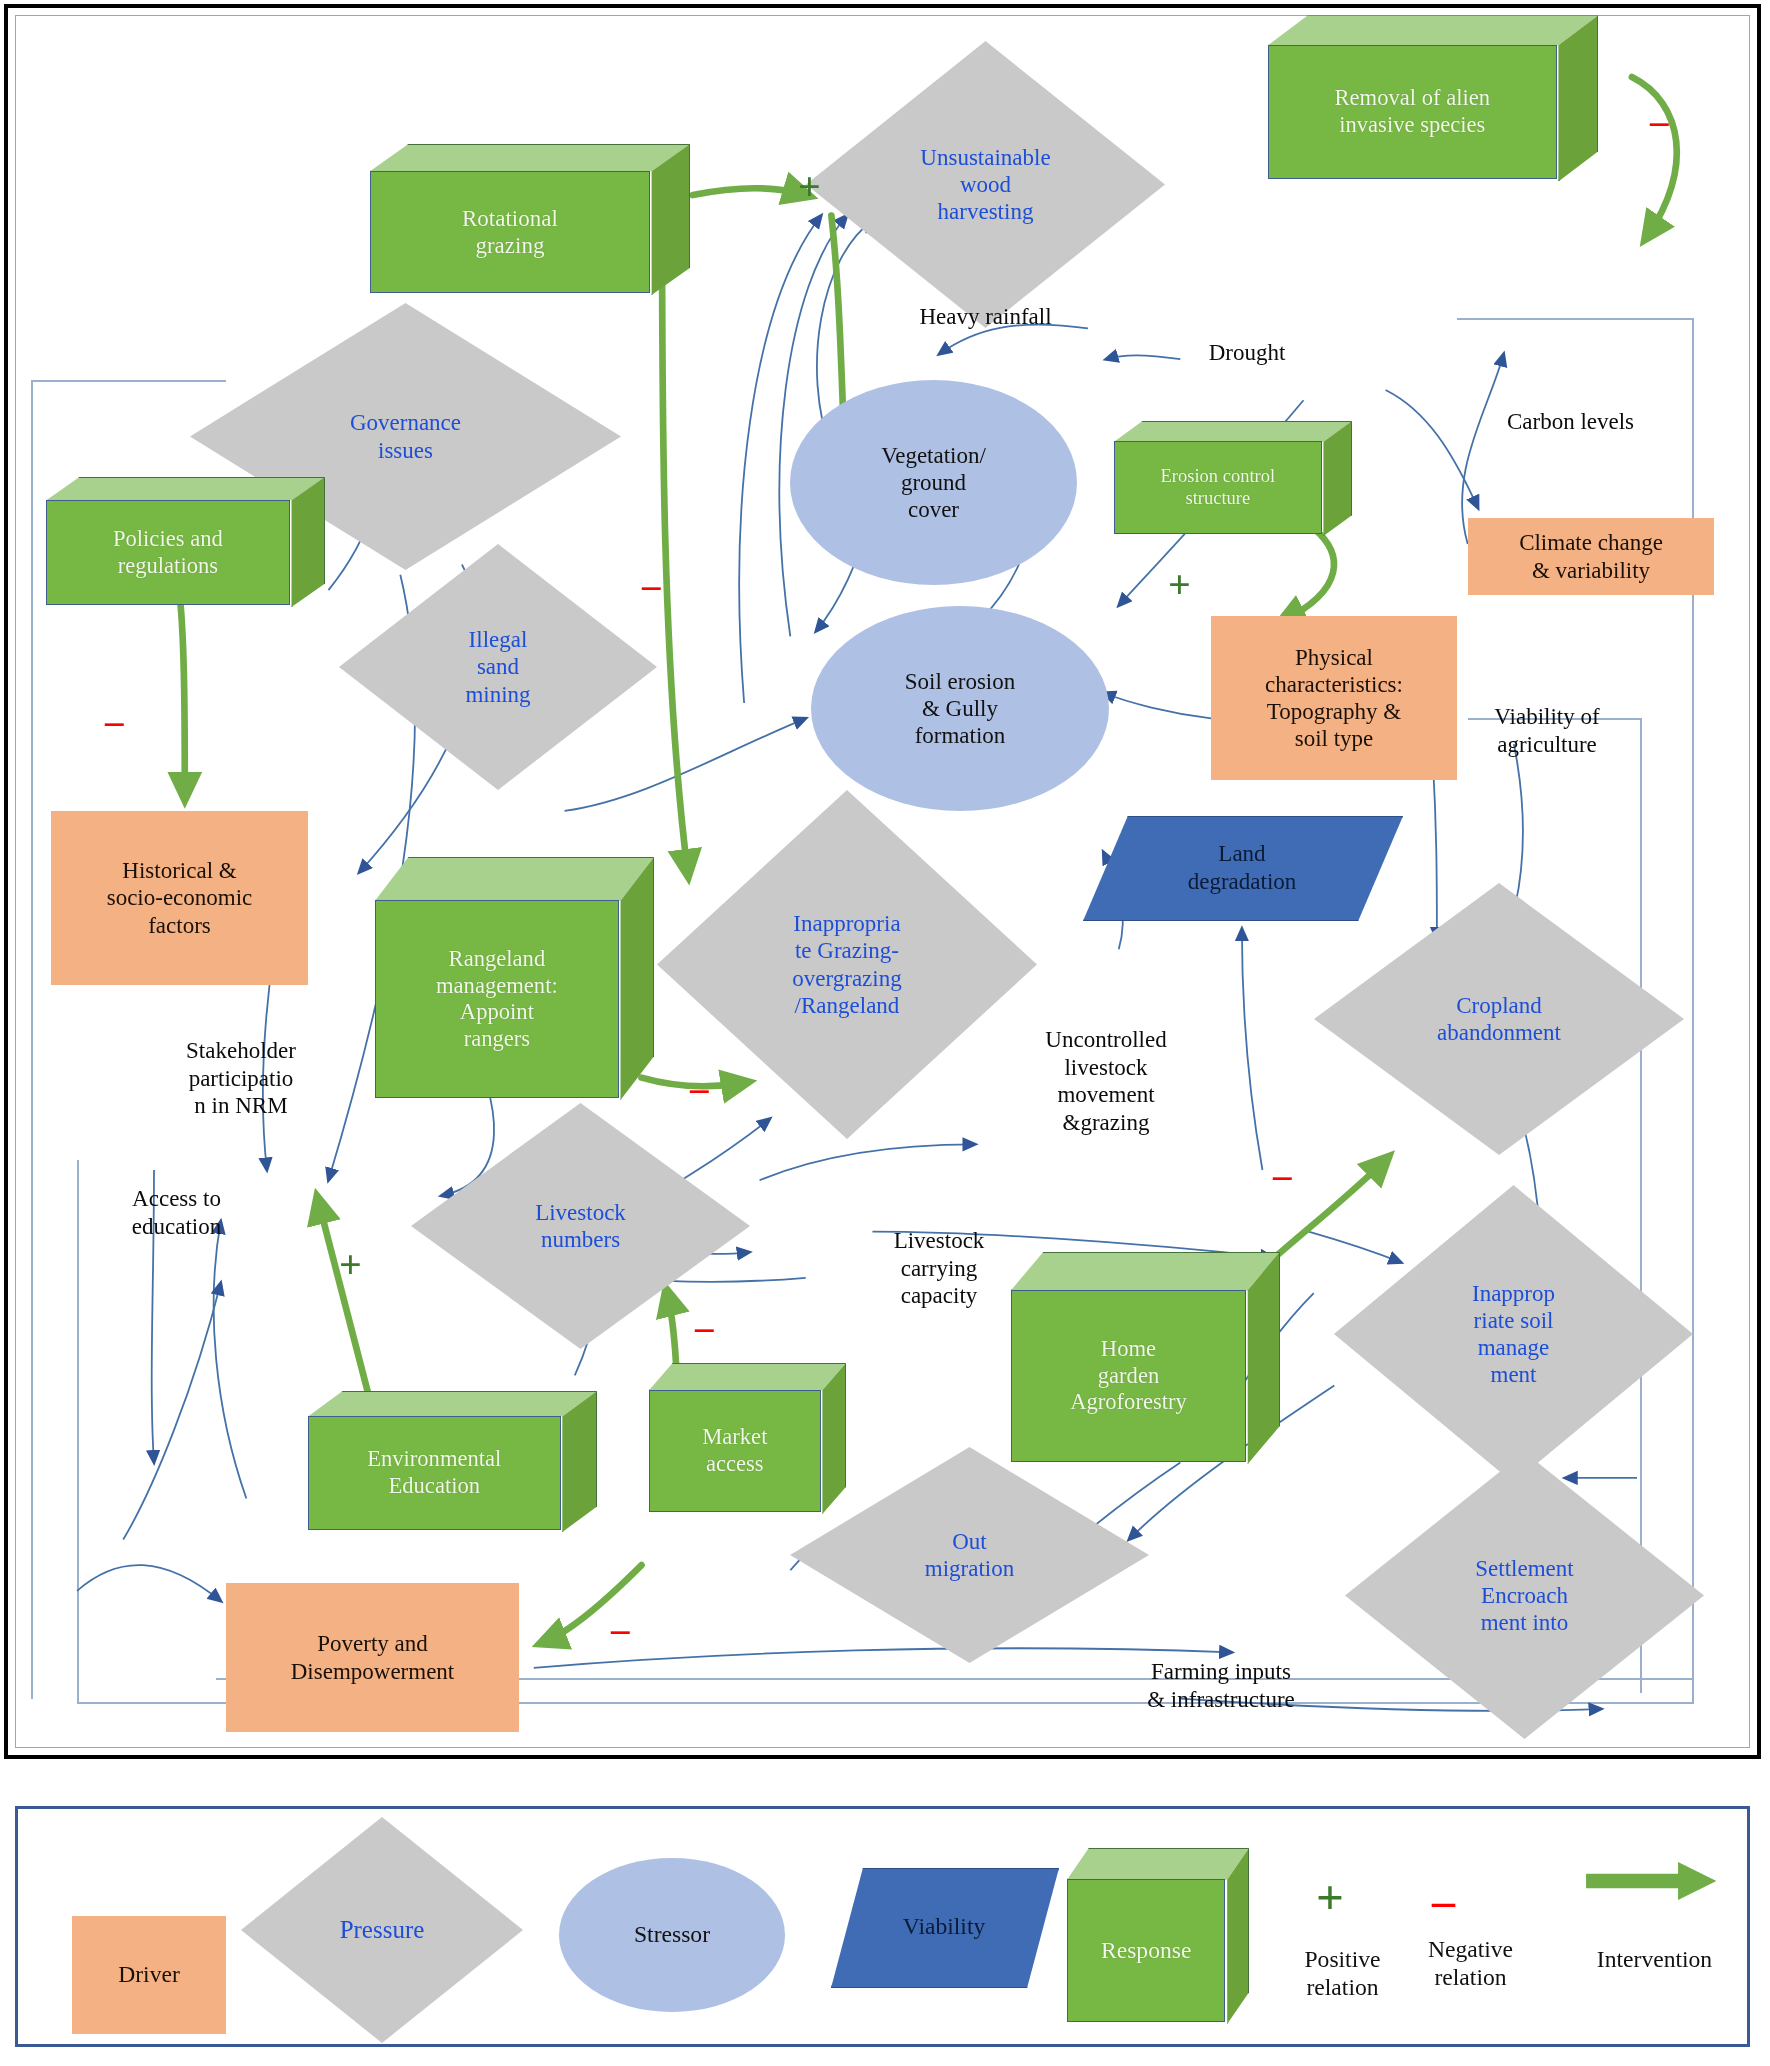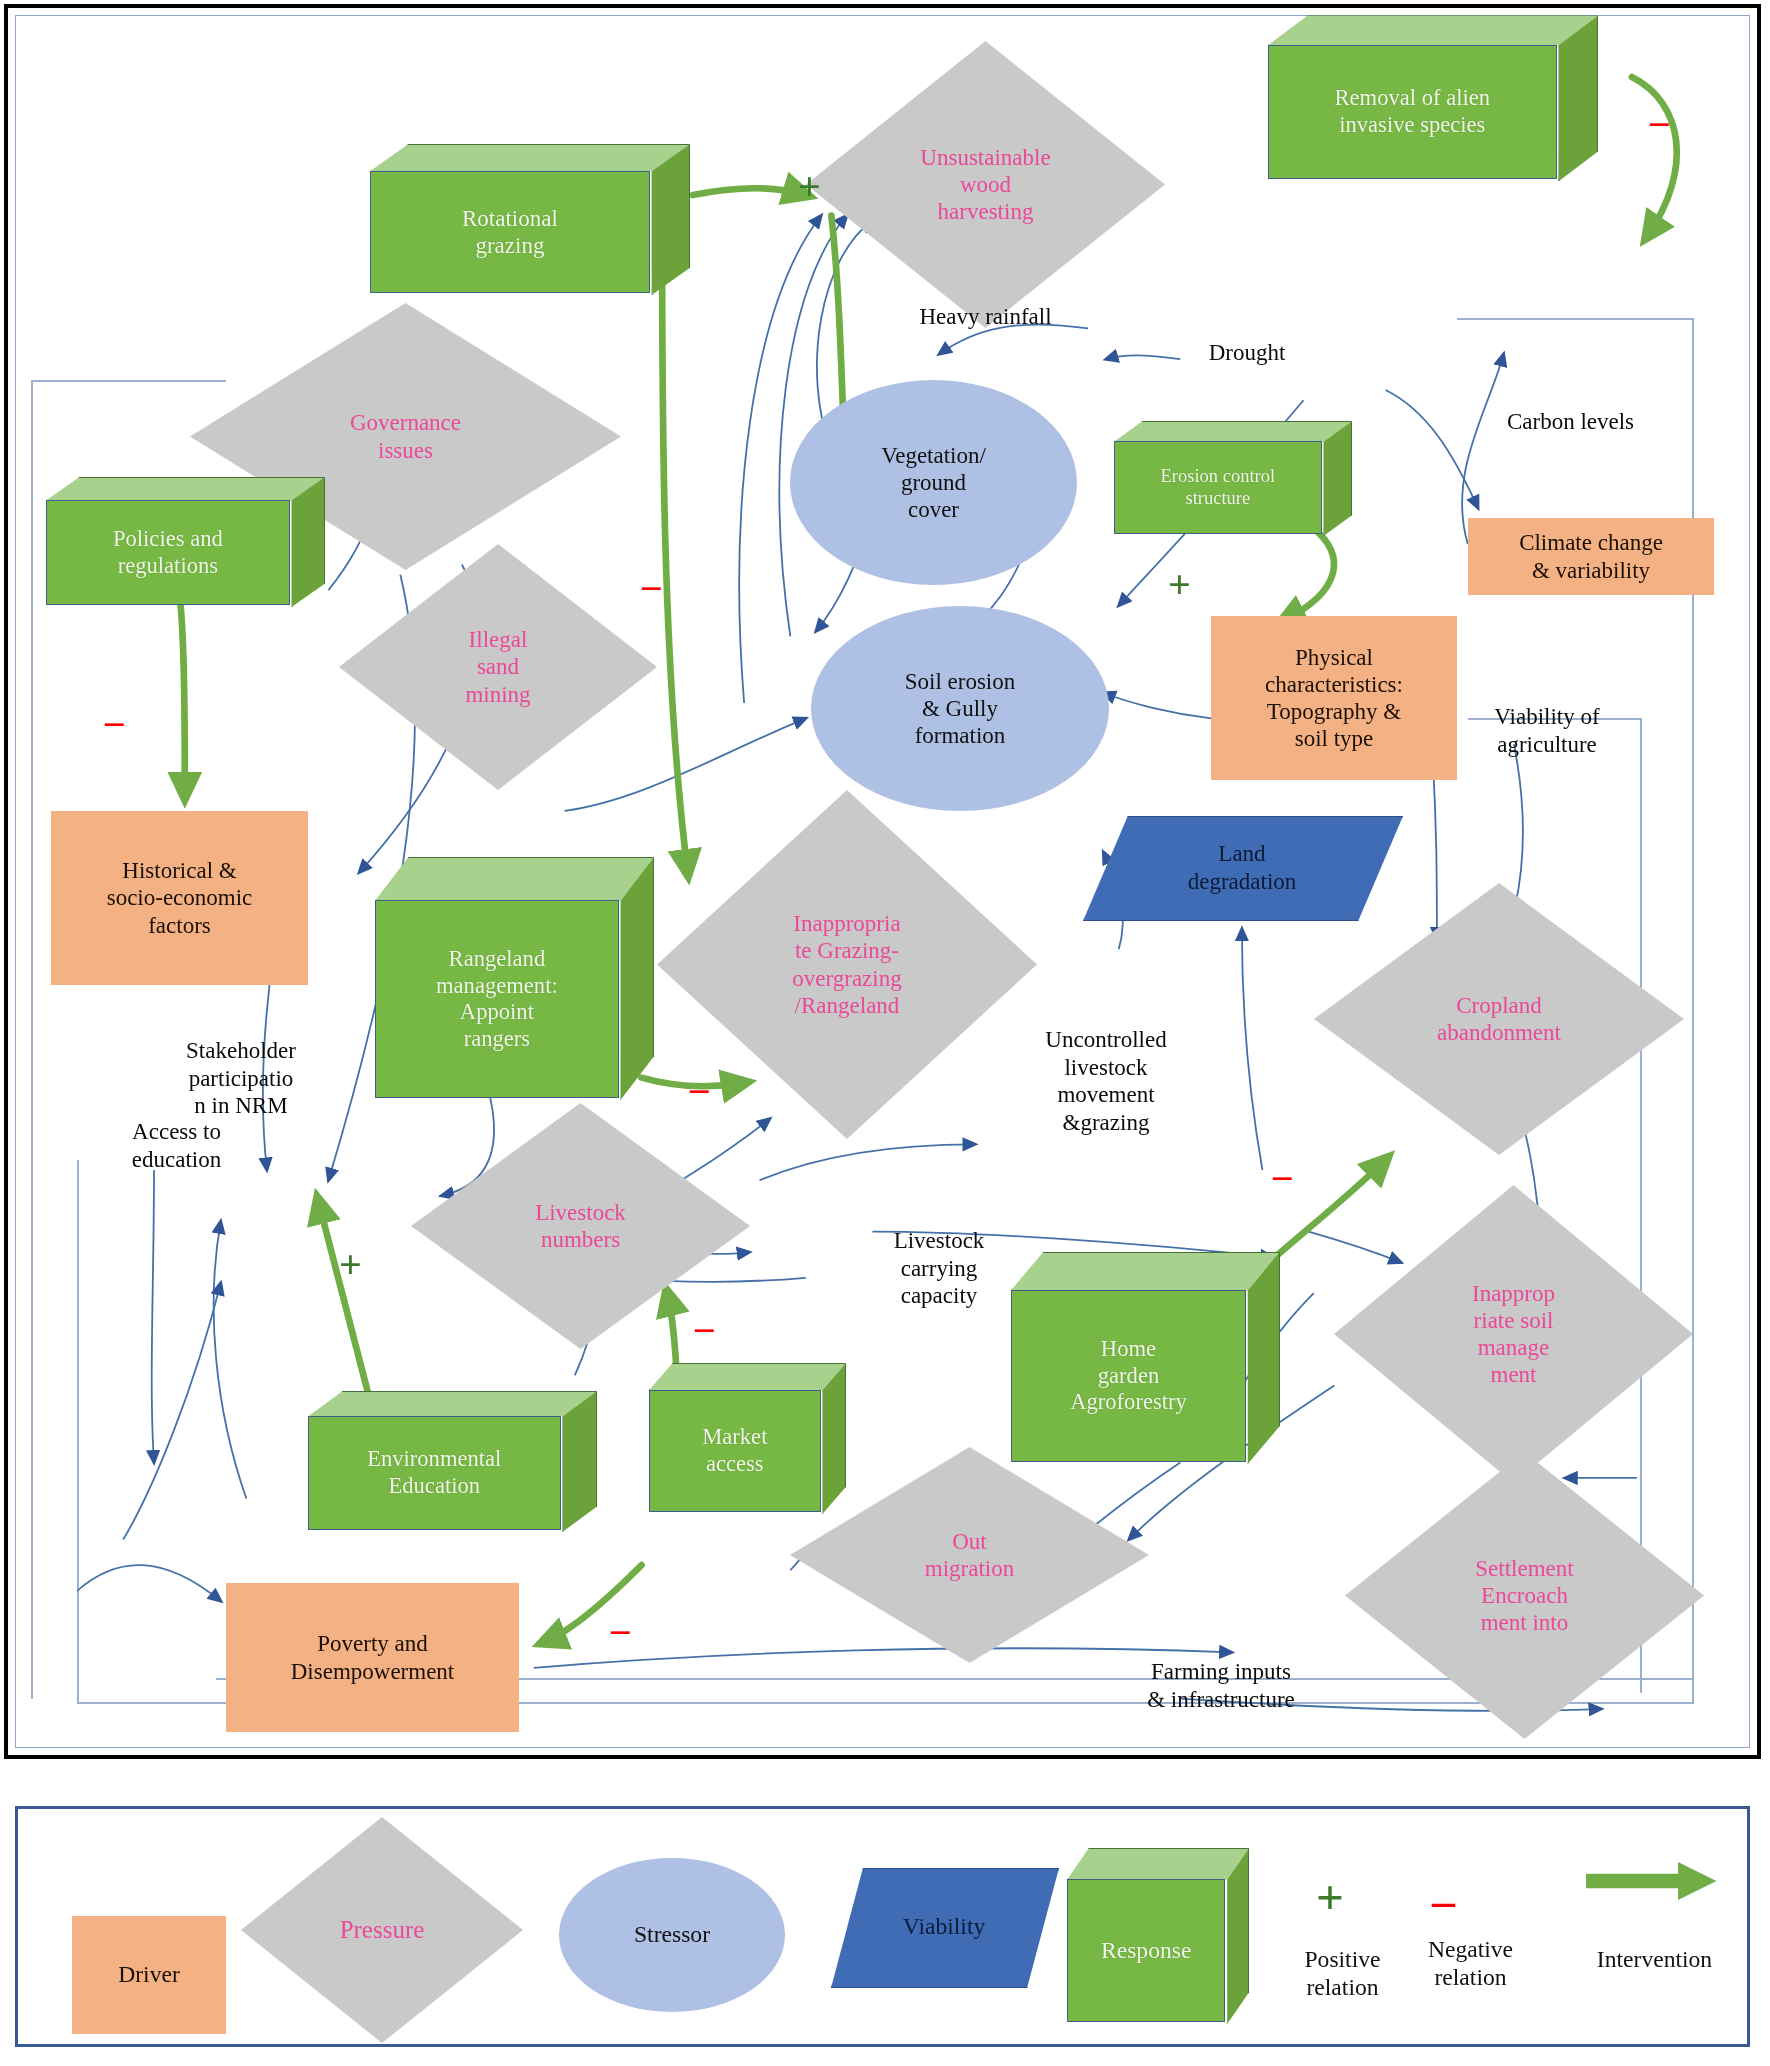--- a/index.html
+++ b/index.html
@@ -42,21 +42,21 @@
   .driver{background:#F4B183;}
   .driver .nodetext{color:#1a1008;}
 
   
   .pressure{background:transparent;}
   .pressure .dia{
     position:absolute;left:0;top:0;width:100%;height:100%;
     background:#C9C9C9;
     clip-path:polygon(50% 0,100% 50%,50% 100%,0 50%);
   }
-  .pressure .nodetext{color:#ec4899;}
+  .pressure .nodetext{color:#1d4ed8;}
 
   
   .stressor{background:#AEC0E3;border-radius:50%;}
   .stressor .nodetext{color:#111;}
 
   
   .condition{background:transparent;}
   .condition .par{
     position:absolute;left:0;top:0;width:100%;height:100%;
     background:#3F6CB5;border:1px solid #2d4f86;
@@ -363,21 +363,21 @@
   </div>
 
   <div class="label" style="left:883px;top:303px;width:205px;font-size:23px;">Heavy rainfall</div>
   <div class="label" style="left:1175px;top:339px;width:144px;font-size:23px;">Drought</div>
   <div class="label" style="left:1468px;top:408px;width:205px;font-size:23px;">Carbon levels</div>
   <div class="label" style="left:1452px;top:703px;width:190px;font-size:23px;">Viability of
 agriculture</div>
   <div class="label" style="left:154px;top:1037px;width:174px;font-size:23px;">Stakeholder
 participatio
 n in NRM</div>
-  <div class="label" style="left:92px;top:1118px;width:169px;font-size:23px;">Access to
+  <div class="label" style="left:92px;top:1185px;width:169px;font-size:23px;">Access to
 education</div>
   <div class="label" style="left:1016px;top:1026px;width:180px;font-size:23px;">Uncontrolled
 livestock
 movement
 &amp;grazing</div>
   <div class="label" style="left:862px;top:1227px;width:154px;font-size:23px;">Livestock
 carrying
 capacity</div>
   <div class="label" style="left:1103px;top:1658px;width:236px;font-size:23px;">Farming inputs
 &amp; infrastructure</div>

